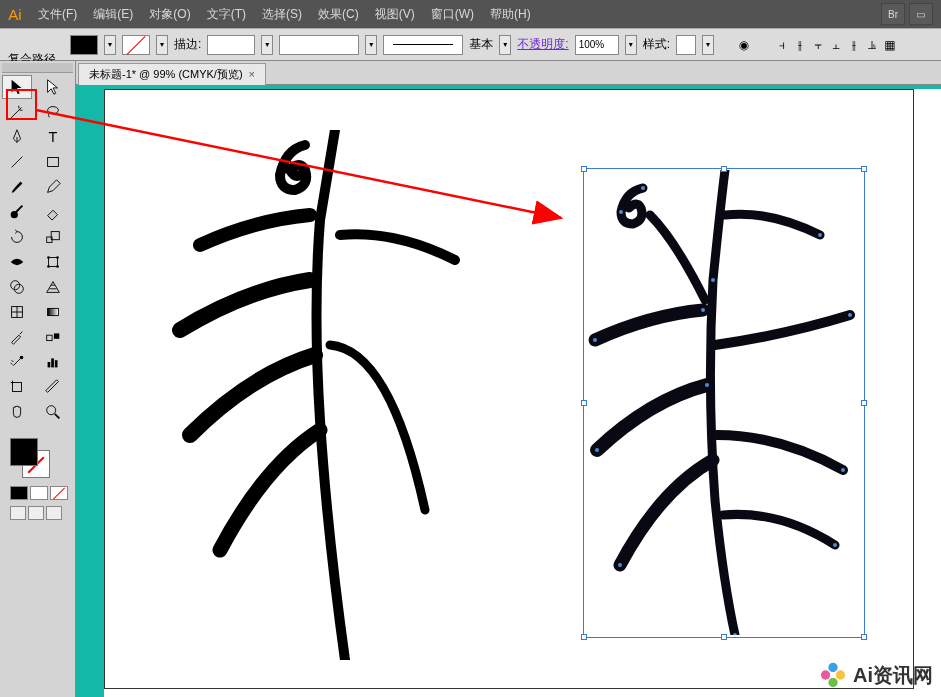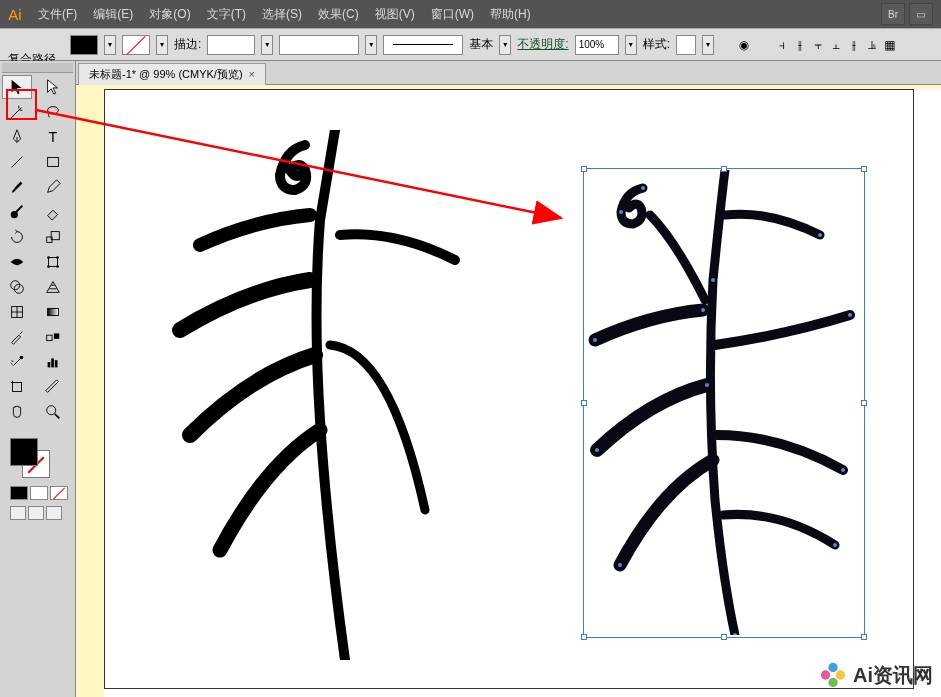--- a/index.html
+++ b/index.html
@@ -14,21 +14,21 @@
 .controlbar { height: 33px; background: #dcdcdc; border-top: 1px solid #aaa; border-bottom: 1px solid #888; display: flex; align-items: center; padding: 0 8px; font-size: 12px; gap: 6px; }
 .path-label { margin-right: 8px; margin-top: 30px; }
 .color-swatch { width: 28px; height: 20px; border: 1px solid #888; display: flex; align-items: center; justify-content: center; }
 .fill-black { background: #000; }
 .stroke-none { background: #fff; position: relative; }
 .stroke-none::after { content: ""; position: absolute; left: 0; right: 0; top: 50%; border-top: 1.5px solid red; transform: rotate(-45deg); }
 .dd-arrow { width: 12px; height: 20px; border: 1px solid #888; display: flex; align-items: center; justify-content: center; font-size: 8px; background: #e8e8e8; }
 .ctrl-input { height: 20px; border: 1px solid #888; background: #fff; padding: 0 3px; font-size: 10px; display: flex; align-items: center; }
 .brush-preview { width: 80px; height: 20px; border: 1px solid #888; background: #fff; display: flex; align-items: center; justify-content: center; }
 .brush-line { width: 60px; height: 1px; background: #000; position: relative; }
-.opacity-label { color: #14532d; text-decoration: underline; }
+.opacity-label { color: #6d28d9; text-decoration: underline; }
 .style-box { width: 20px; height: 20px; border: 1px solid #888; background: #fff; }
 
 .align-icons { display: flex; gap: 2px; }
 .align-icon { width: 16px; height: 18px; display: flex; align-items: center; justify-content: center; border: 1px solid transparent; }
 
 .workspace { display: flex; height: calc(697px - 28px - 33px); }
 
 .toolbar { width: 76px; background: #d4d4d4; border-right: 1px solid #888; display: flex; flex-direction: column; padding: 2px; }
 .tool-tab { height: 10px; background: #c4c4c4; border-bottom: 1px solid #999; margin-bottom: 2px; }
 .tool-grid { display: grid; grid-template-columns: 1fr 1fr; gap: 1px; }
@@ -43,21 +43,21 @@
 .stroke-box::after { content: ""; position: absolute; left: 2px; right: 2px; top: 50%; border-top: 2px solid red; transform: rotate(-45deg); }
 .mini-swatches { display: flex; gap: 2px; margin-top: 8px; margin-left: 4px; }
 .mini-sw { width: 18px; height: 14px; border: 1px solid #888; }
 .mini-black { background: #000; }
 .mini-white { background: #fff; }
 .mini-none { background: #fff; position: relative; }
 .mini-none::after { content: ""; position: absolute; left: 0; right: 0; top: 50%; border-top: 1.5px solid red; transform: rotate(-45deg); }
 .screen-modes { display: flex; gap: 2px; margin-top: 6px; margin-left: 4px; }
 .sm-icon { width: 16px; height: 14px; border: 1px solid #888; background: #eee; }
 
-.doc-area { flex: 1; background: #fef9c3; position: relative; }
+.doc-area { flex: 1; background: #14b8a6; position: relative; }
 .tab-strip { height: 24px; background: #d4d4d4; display: flex; align-items: center; border-bottom: 1px solid #888; }
 .doc-tab { height: 22px; background: #e8e8e8; border: 1px solid #999; border-bottom: none; padding: 0 10px; display: flex; align-items: center; font-size: 11px; gap: 6px; margin-left: 2px; margin-top: 2px; }
 .tab-close { font-size: 11px; cursor: pointer; color: #555; }
 
 .canvas { position: absolute; top: 28px; left: 28px; right: 0; bottom: 0; background: #fff; }
 .artboard { position: absolute; left: 0; top: 0; width: 810px; height: 600px; background: #fff; border: 1px solid #333; }
 
 .plant { position: absolute; }
 .plant-left { left: 40px; top: 40px; }
 .plant-right { left: 470px; top: 80px; }

